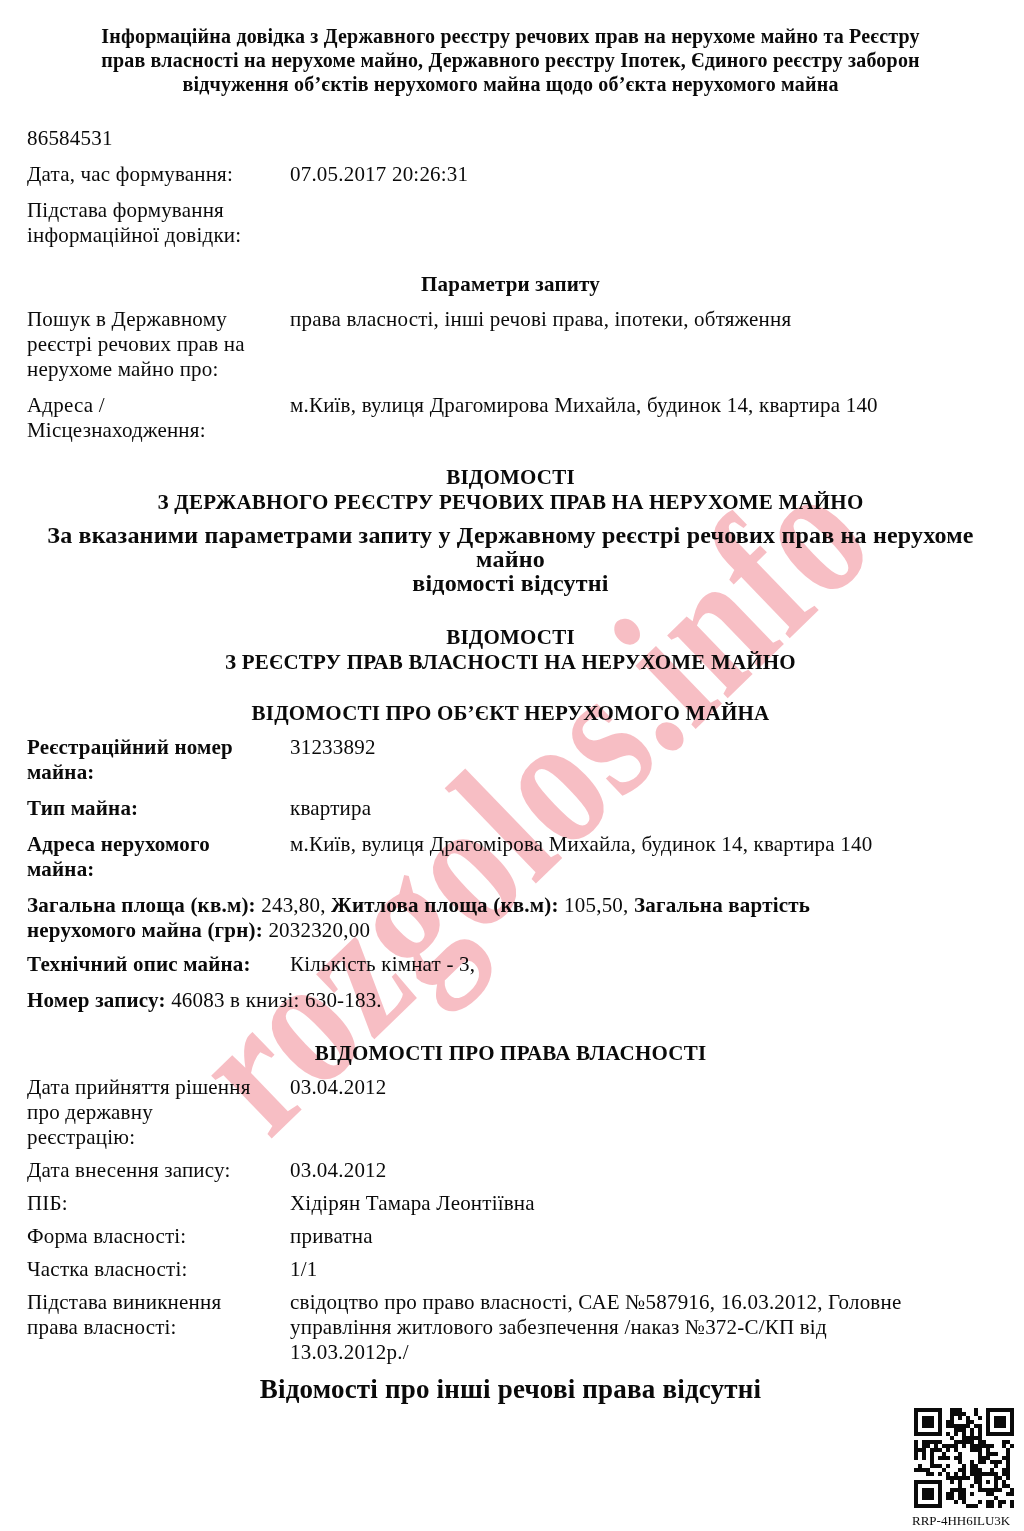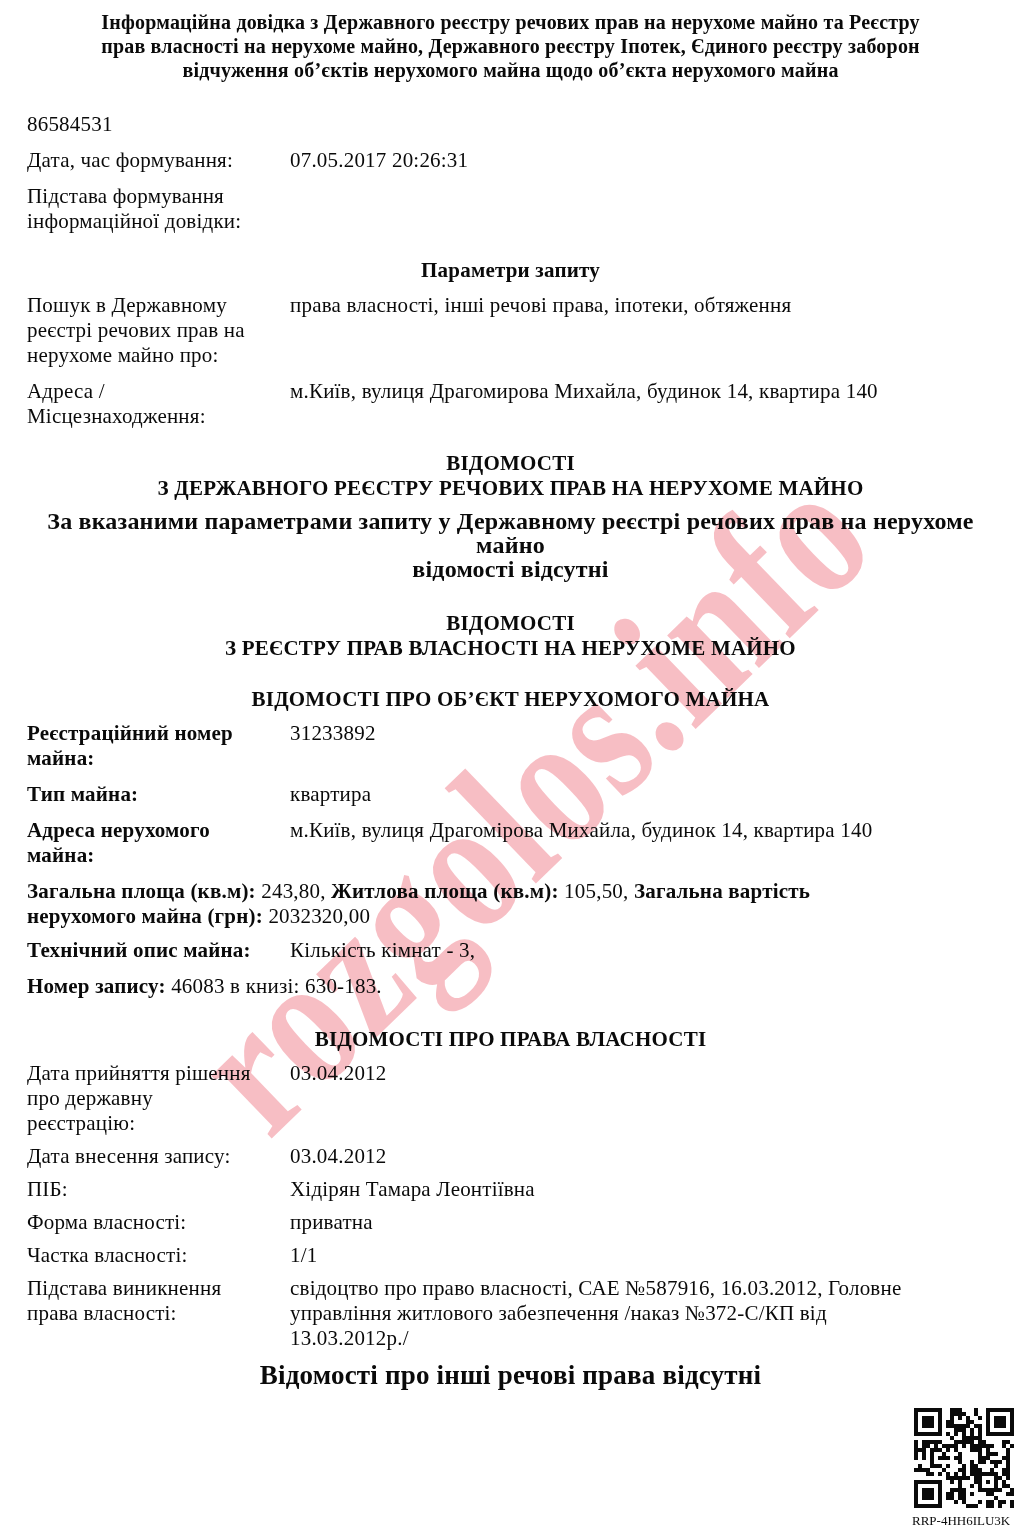--- a/index.html
+++ b/index.html
@@ -22,21 +22,21 @@
     white-space:nowrap;
     opacity:0.32;
     transform:translate(-50%,-50%) rotate(-44deg) scaleX(0.8);
     transform-origin:center center;
     pointer-events:none;
     user-select:none;
   }
   
   .content{
     position:relative;z-index:1;
-    padding:10px 30px 0 27px;
+    padding:24px 30px 0 27px;
     font-size:21px;line-height:25px;
     letter-spacing:0.2px;
   }
   .doc-title{font-weight:bold;font-size:20px;line-height:24px;text-align:center;margin:0 28px;}
   .b{font-weight:bold;}
   .row{display:flex;align-items:flex-start;}
   .lbl{flex:0 0 228px;margin-right:35px;}
   .val{max-width:665px;}
   .sec-head{font-weight:bold;font-size:21px;line-height:25px;text-align:center;}
   .note{font-weight:bold;font-size:24px;line-height:24px;text-align:center;}

